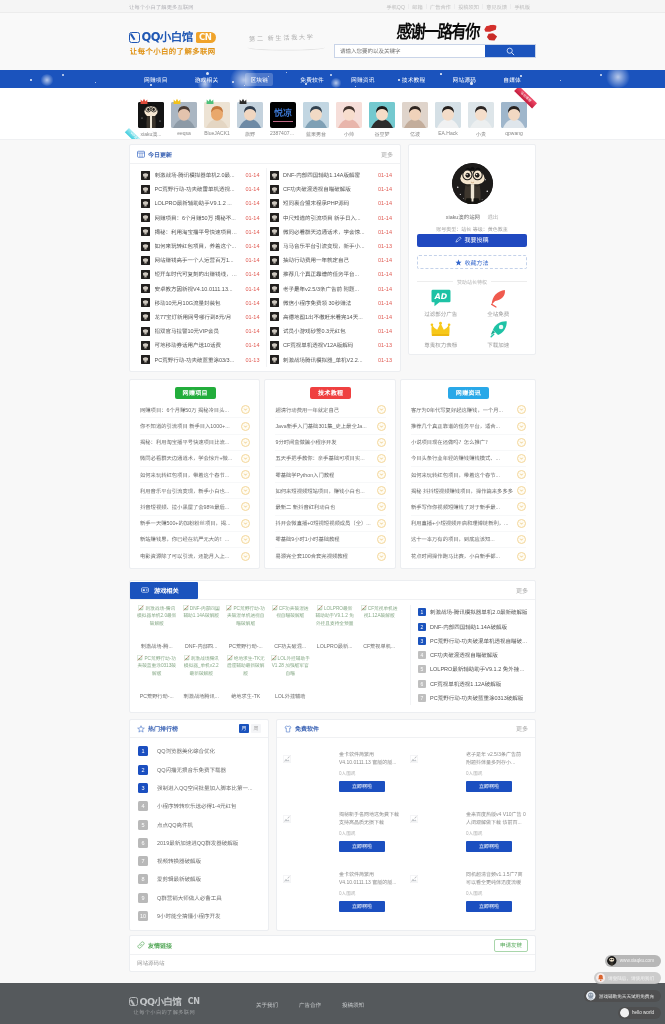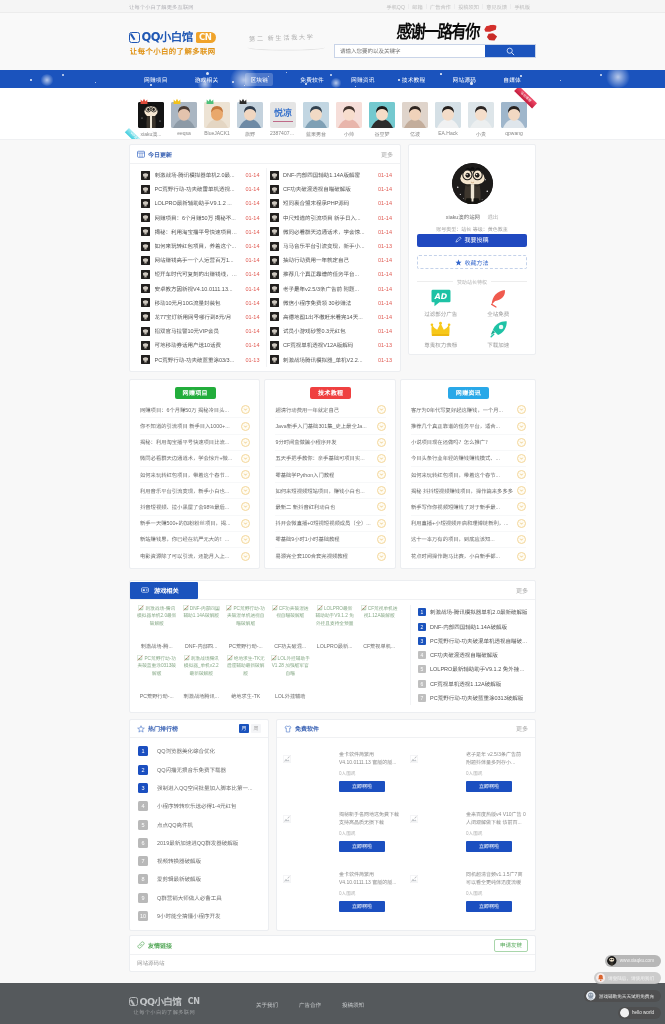--- a/index.html
+++ b/index.html
@@ -312,21 +312,21 @@
           <svg class="av-ph" viewBox="0 0 26 26">
             <rect width="26" height="26" fill="#c4d2dd"></rect>
             <path d="M2 26 q4-9 11-9 q7 0 11 9 z" fill="#6e8aa5"></path>
             <ellipse cx="13" cy="12" rx="6" ry="6.8" fill="#f0d6c0"></ellipse>
             <path d="M7 11 q0-7 6-7 q6 0 6 7 q-2-4 -6-4 q-4 0-6 4 z" fill="#2c3a4b"></path>
           </svg>
         </div>
         <div class="avname">旅野</div>
       </div>
       <div class="avitem">
-        <div class="avimg" style="background:#e5e5e5">
+        <div class="avimg" style="background:#000000">
           <span class="av-cn">悦凉</span>
         </div>
         <div class="avname">2387407562</div>
       </div>
       <div class="avitem">
         <div class="avimg" style="background:#c2d6e2">
           <svg class="av-ph" viewBox="0 0 26 26">
             <rect width="26" height="26" fill="#c2d6e2"></rect>
             <path d="M2 26 q4-9 11-9 q7 0 11 9 z" fill="#7fa0b5"></path>
             <ellipse cx="13" cy="12" rx="6" ry="6.8" fill="#f2dac5"></ellipse>

